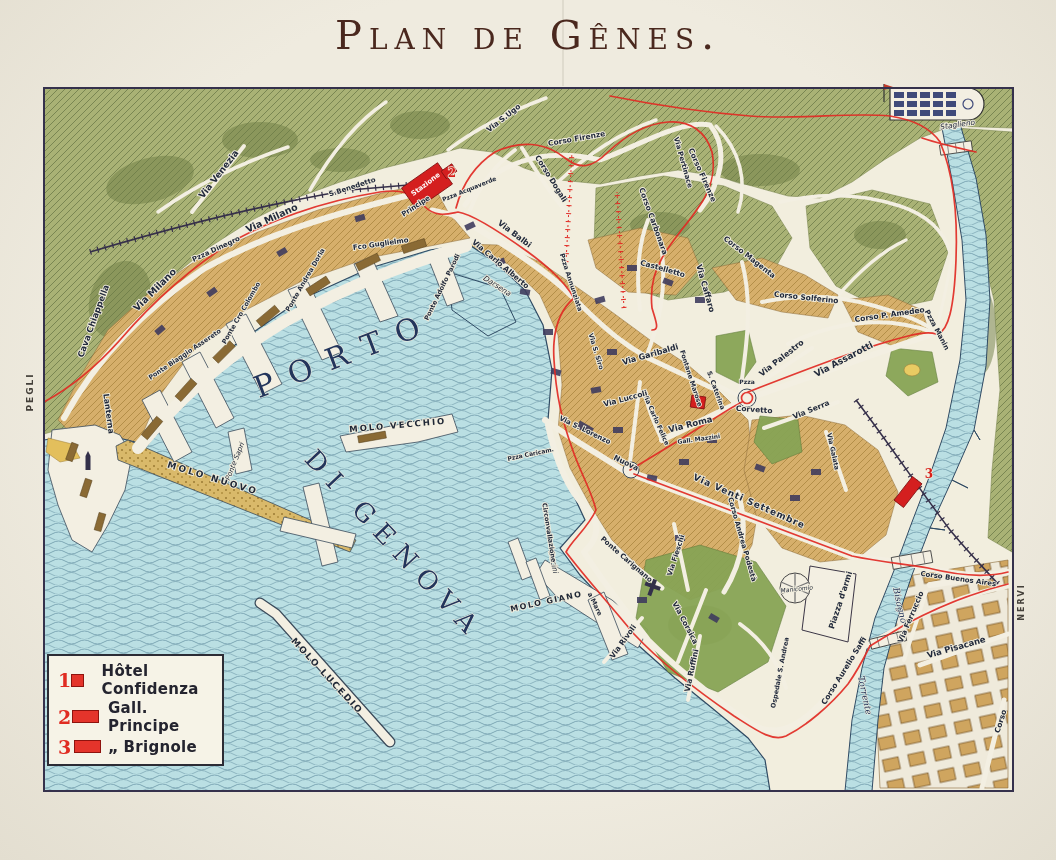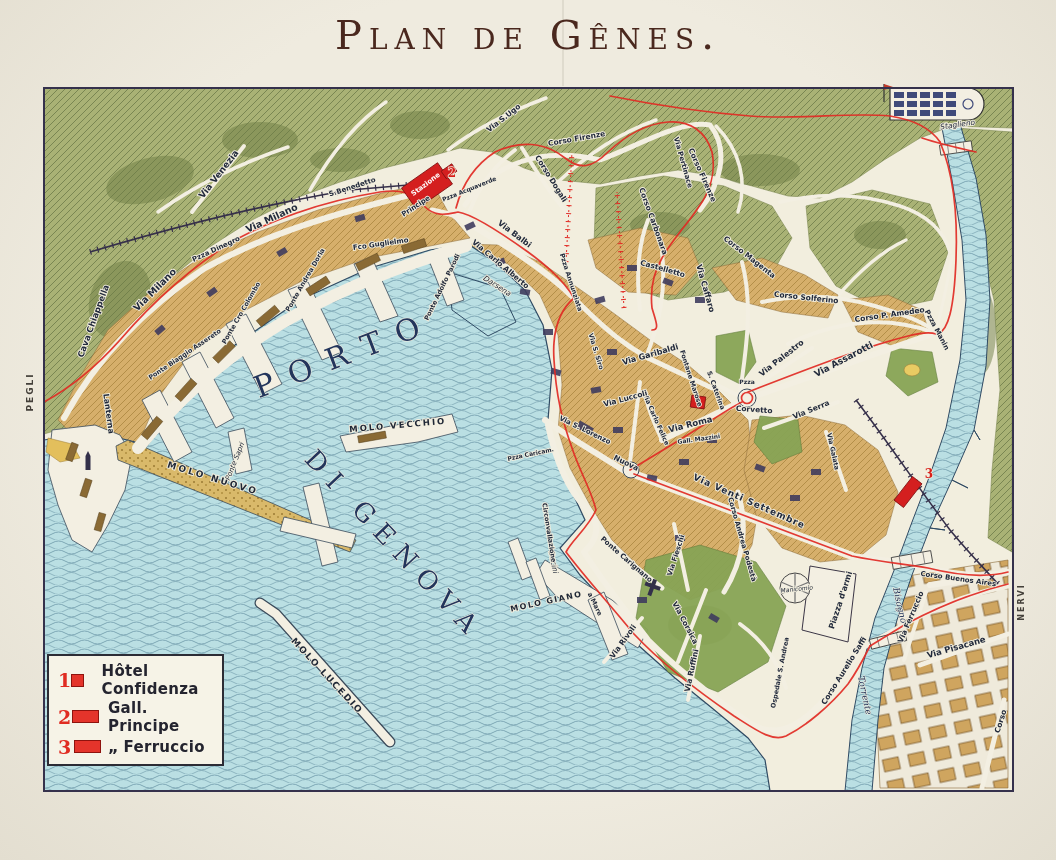--- a/index.html
+++ b/index.html
@@ -426,16 +426,16 @@
         </span>
       <span class="ld"></span>
       <span class="ltx">Gall. Principe</span>
     </div>
     <div class="lrow">
       <span class="lnum">3</span>
       <span class="lswc">
           <span class="lsw" data-sw="rc"></span>
         </span>
       <span class="ld">„</span>
-      <span class="ltx">Ferruccio</span>
+      <span class="ltx">Brignole</span>
     </div>
   </div>
 </div>
 
 </body></html>

